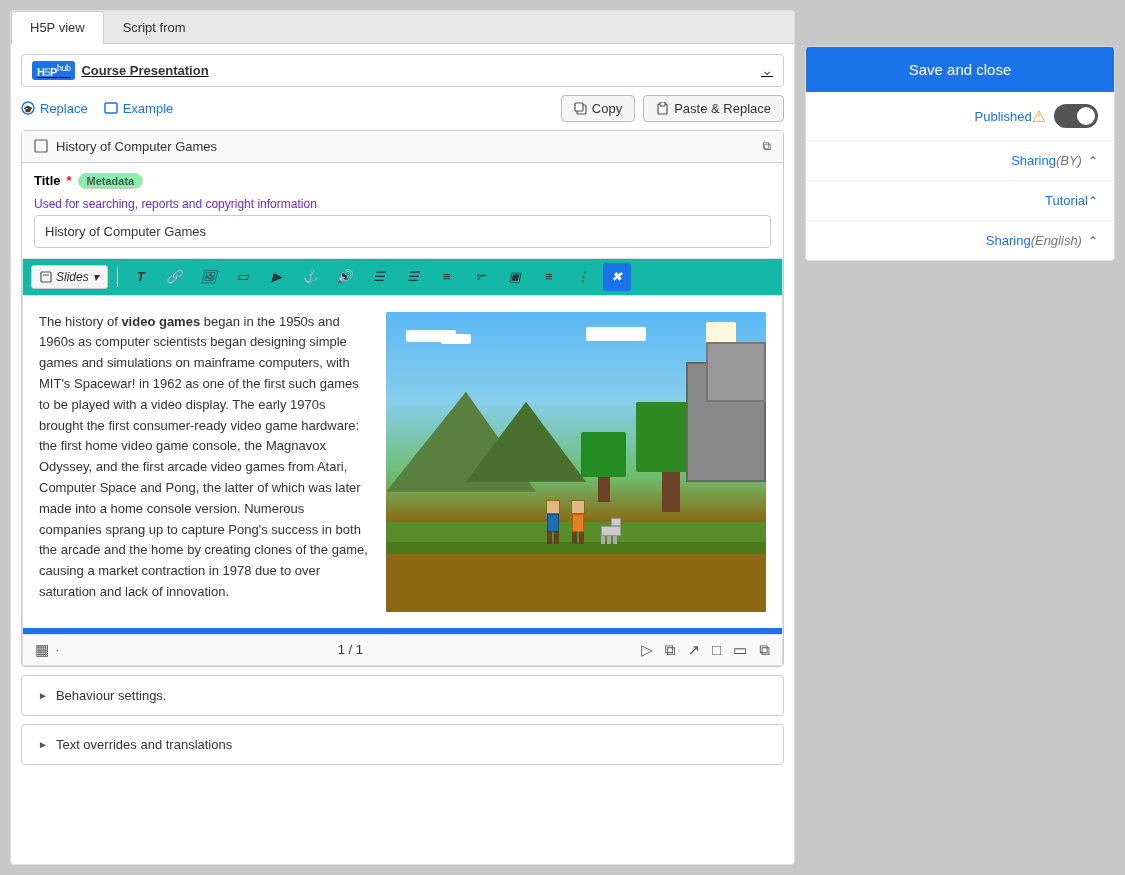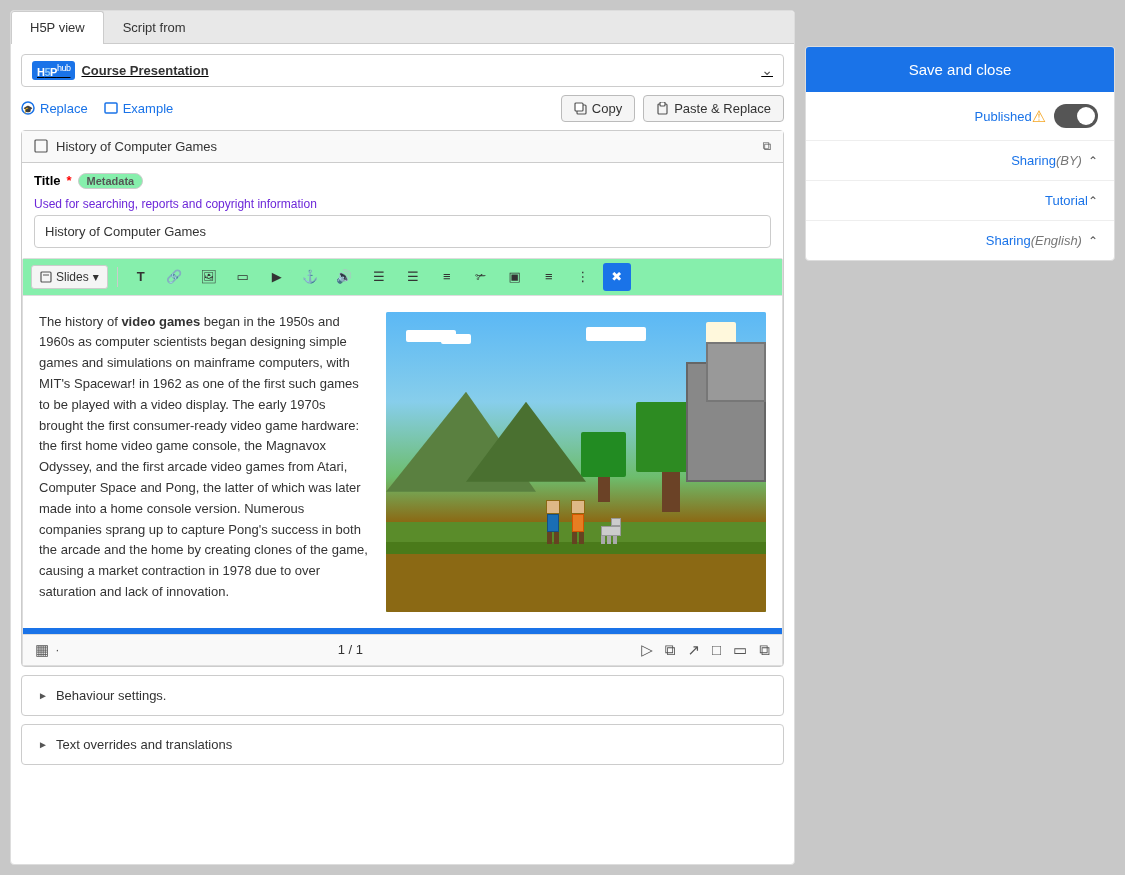--- a/index.html
+++ b/index.html
@@ -185,21 +185,22 @@
     }
 
     
     .editor-toolbar {
       display: flex;
       align-items: center;
       padding: 4px 8px;
       border-bottom: 1px solid #ddd;
       gap: 6px;
       flex-wrap: wrap;
-      background: #86efac;
+      background: #14b8a6;
+      font-style: italic;
     }
     .toolbar-btn {
       width: 28px;
       height: 28px;
       display: flex;
       align-items: center;
       justify-content: center;
       border: 1px solid transparent;
       border-radius: 3px;
       cursor: pointer;

